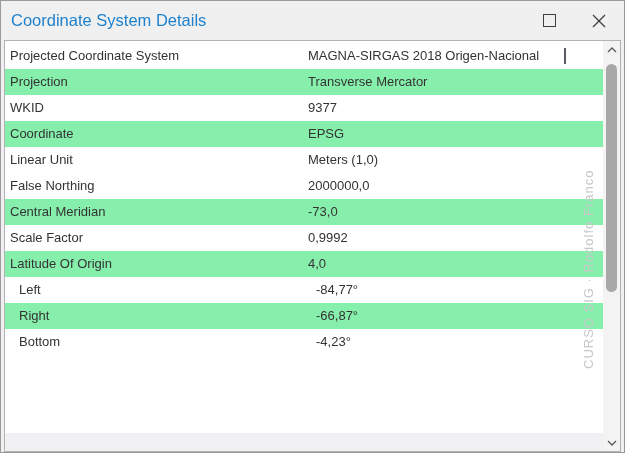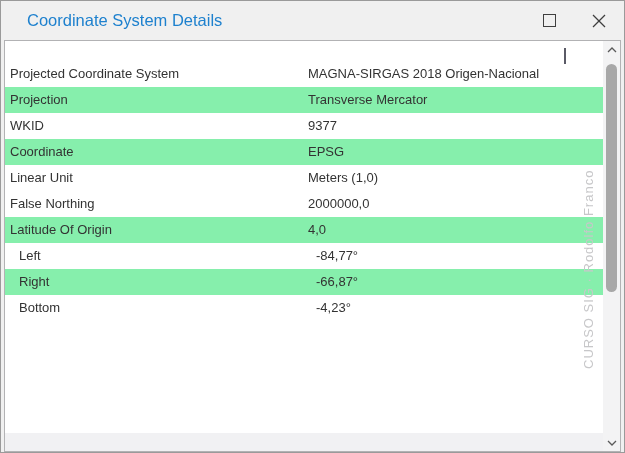--- a/index.html
+++ b/index.html
@@ -9,21 +9,21 @@
   .window {
     position: relative;
     width: 625px; height: 453px;
     background: #f0f0f0;
     border: 1px solid #9a9a9a;
     overflow: hidden;
   }
 
   
   .titlebar {
-    position: absolute; left: 16px; top: 0; right: 0;
+    position: absolute; left: 0; top: 0; right: 0;
     height: 39px;
     display: flex; align-items: center; border-radius: 12px;
   }
   .title {
     padding-left: 10px;
     font-size: 16.5px;
     color: #1e81ce;
     white-space: nowrap;
   }
   .controls { margin-left: auto; display: flex; height: 100%; }
@@ -44,21 +44,21 @@
     position: absolute;
     left: 3px; top: 39px;
     width: 617px; height: 412px;
     background: #ffffff;
     border: 1px solid #b2b2b4;
   }
   .rows {
     position: absolute;
     left: 0; top: 0; right: 17px; bottom: 0;
     background: #ffffff;
-    padding-top: 20px;
+    padding-top: 2px;
     overflow: hidden;
   }
   .row { position: relative; height: 26px; line-height: 26px; }
   .row.striped { background: #86efac; text-decoration: underline; }
   .row .label, .row .value {
     position: absolute; top: 0;
     font-size: 13px; color: #333333;
     white-space: nowrap;
   }
   .row .label { left: 5px; }
@@ -161,21 +161,29 @@
     <span class="label">Linear Unit</span>
     <span class="value">Meters (1,0)</span>
   </div>
 
 
   <div class="row">
     <span class="label">False Northing</span>
     <span class="value">2000000,0</span>
   </div>
 
-
+  <div class="row striped">
+    <span class="label">Central Meridian</span>
+    <span class="value">-73,0</span>
+  </div>
+
+  <div class="row">
+    <span class="label">Scale Factor</span>
+    <span class="value">0,9992</span>
+  </div>
 
   <div class="row striped">
     <span class="label">Latitude Of Origin</span>
     <span class="value">4,0</span>
   </div>
 
 
 
   <div class="row indent">
     <span class="label">Left</span>

